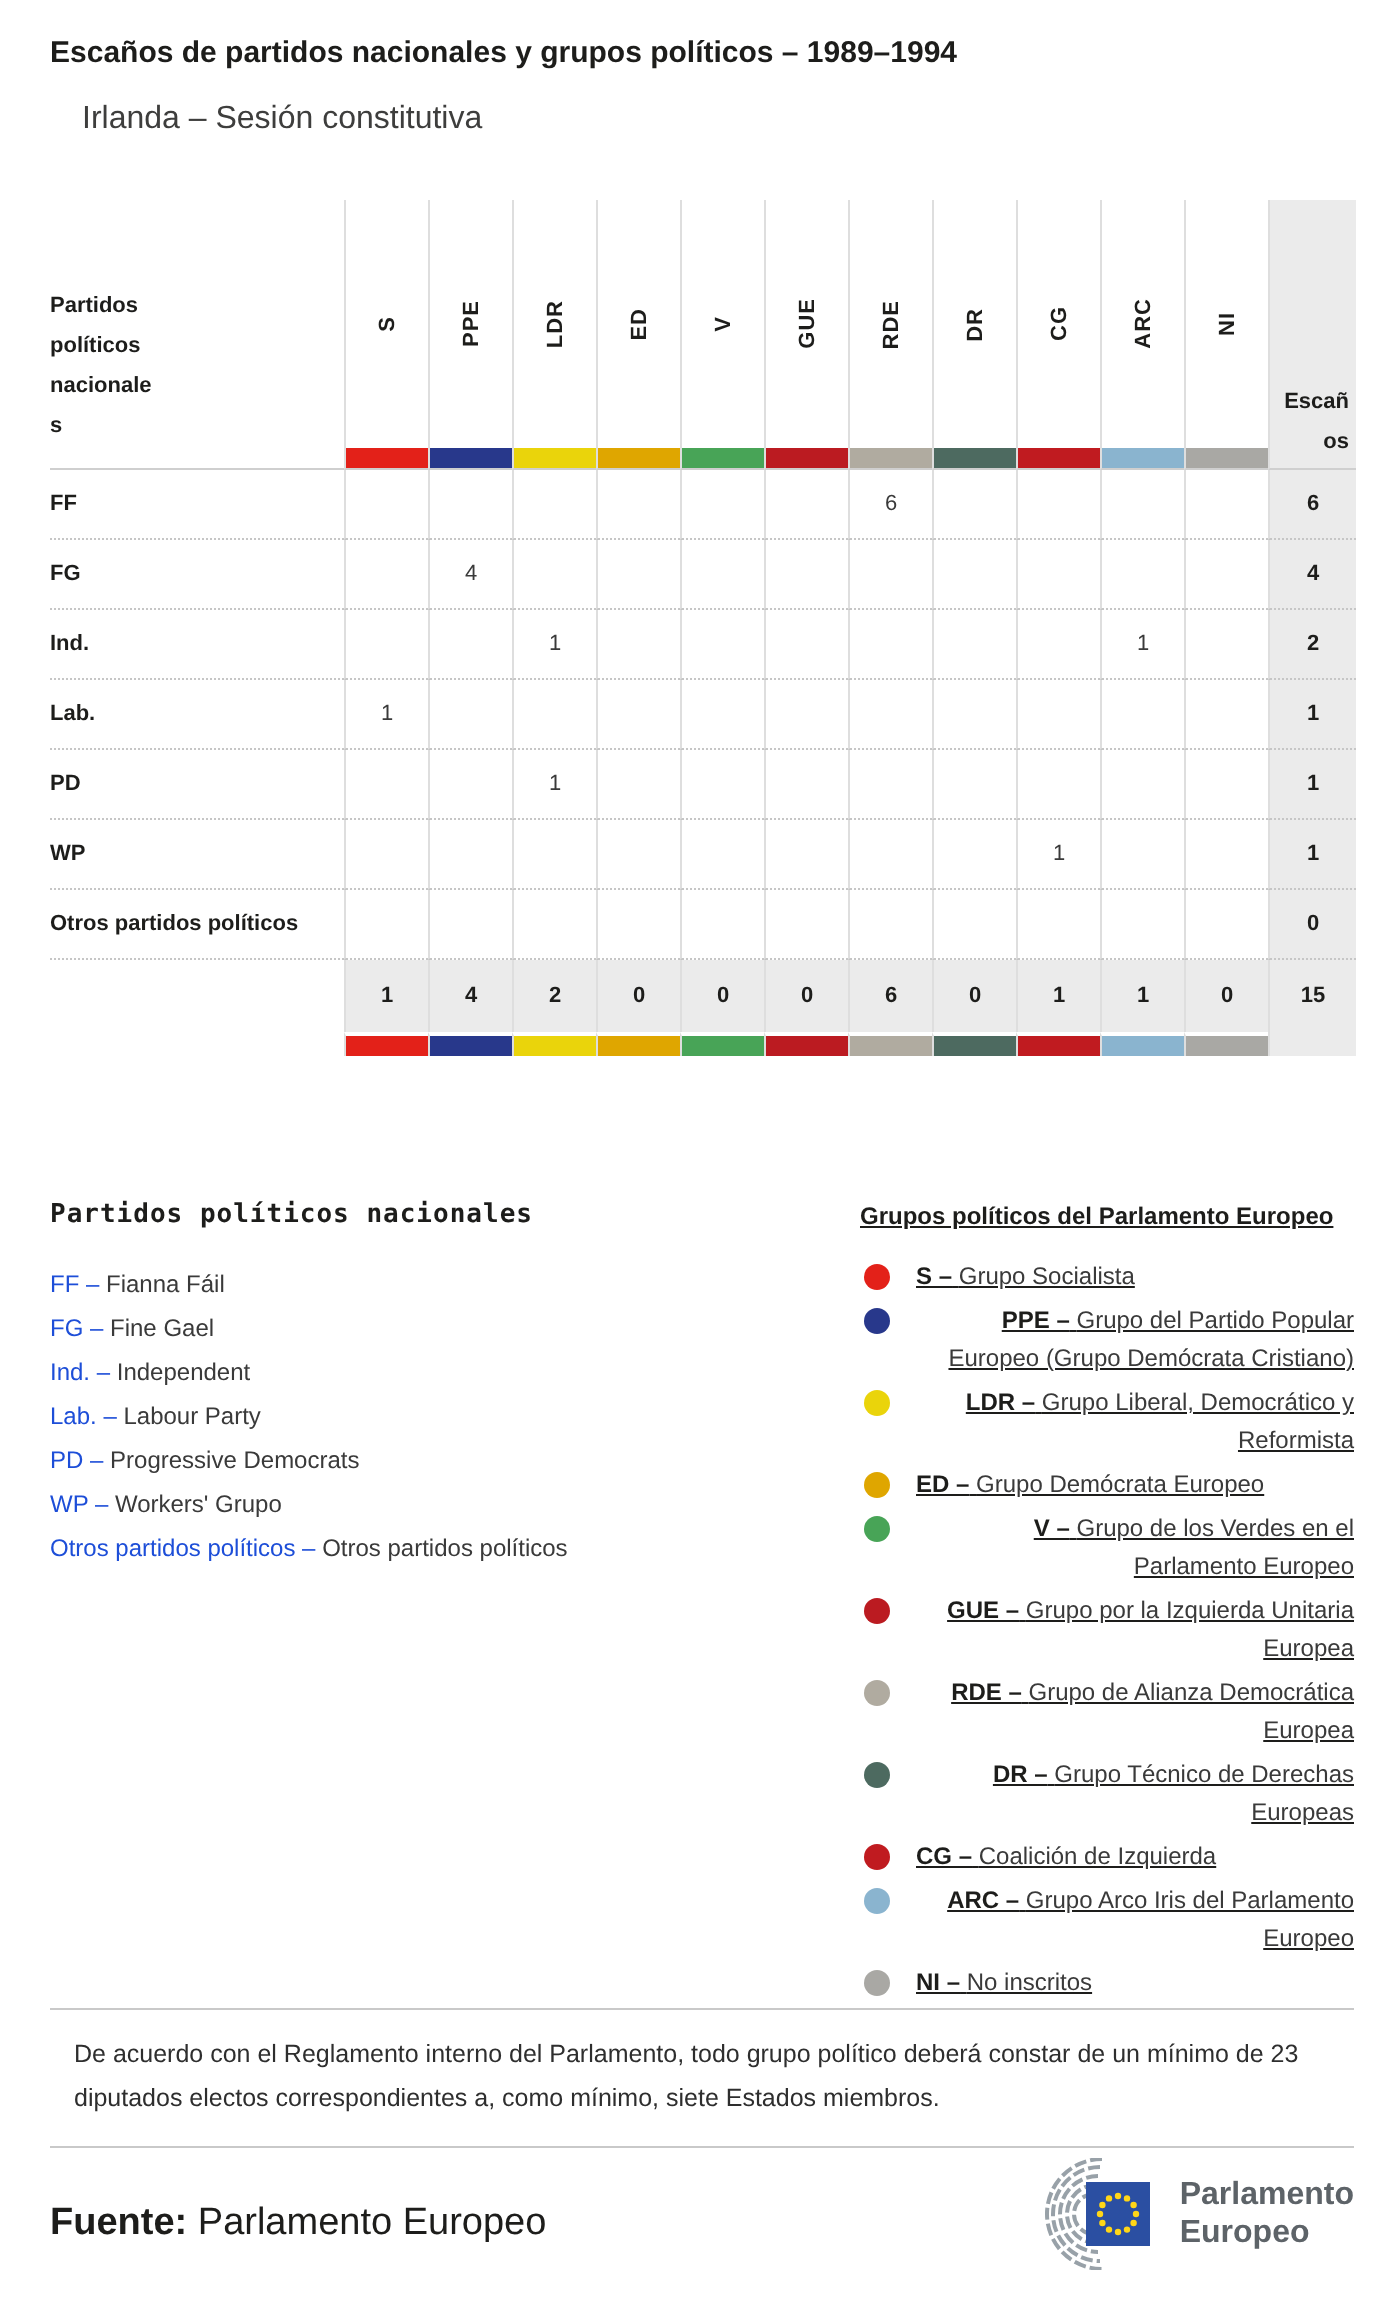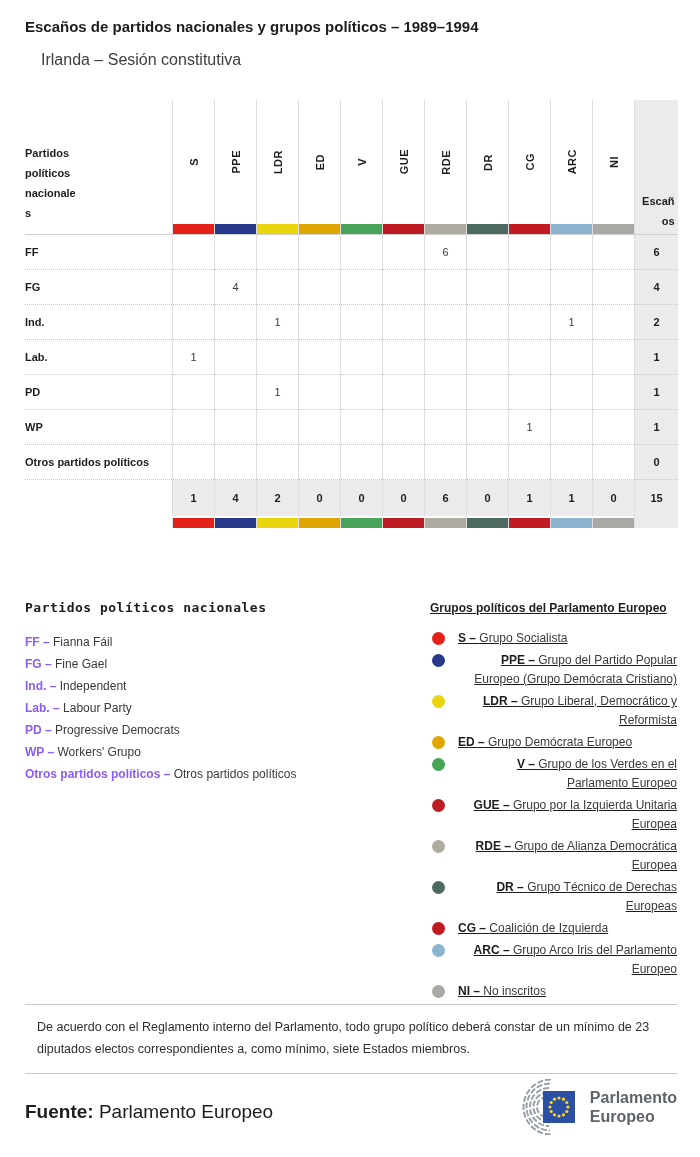--- a/index.html
+++ b/index.html
@@ -53,21 +53,21 @@
   .seats-foot { background:#ebebeb; }
 
   
   .legends { margin-top:72px; display:flex; width:652px; }
   .legend-left { width:405px; }
   .legend-right { flex:1;text-decoration:underline; }
   .mono-title { font-family:"DejaVu Sans Mono", monospace; font-size:13px;
                 font-weight:bold; margin:0 0 16px 0; letter-spacing:0.5px; }
   .groups-title { font-size:12px; font-weight:bold; margin:1px 0 14px 0; }
   .p-item { font-size:12px; line-height:22px; color:#3a3a3a; }
-  .p-abbr { font-weight:bold; color:#8b5cf6; }
+  .p-abbr { font-weight:normal; color:#1d4ed8; }
   .g-item { display:flex; margin-bottom:3px;text-align:right; }
   .dot { width:13px; height:13px; border-radius:50%; flex:none; margin:3px 13px 0 2px; }
   .g-text { font-size:12px; line-height:19px; color:#3a3a3a; }
   .g-abbr { font-weight:bold; color:#1d1d1b; }
 
   
   hr.rule { border:none; border-top:1px solid #c9c9c9; margin:0; width:652px; }
   .rule1 { margin-top:46px; }
   .footnote { font-size:12.5px; line-height:22px; color:#2e2e2e; margin:11px 0 13px 12px; width:652px; }
   .source-row { width:652px; margin-top:5px; display:flex; justify-content:space-between;

